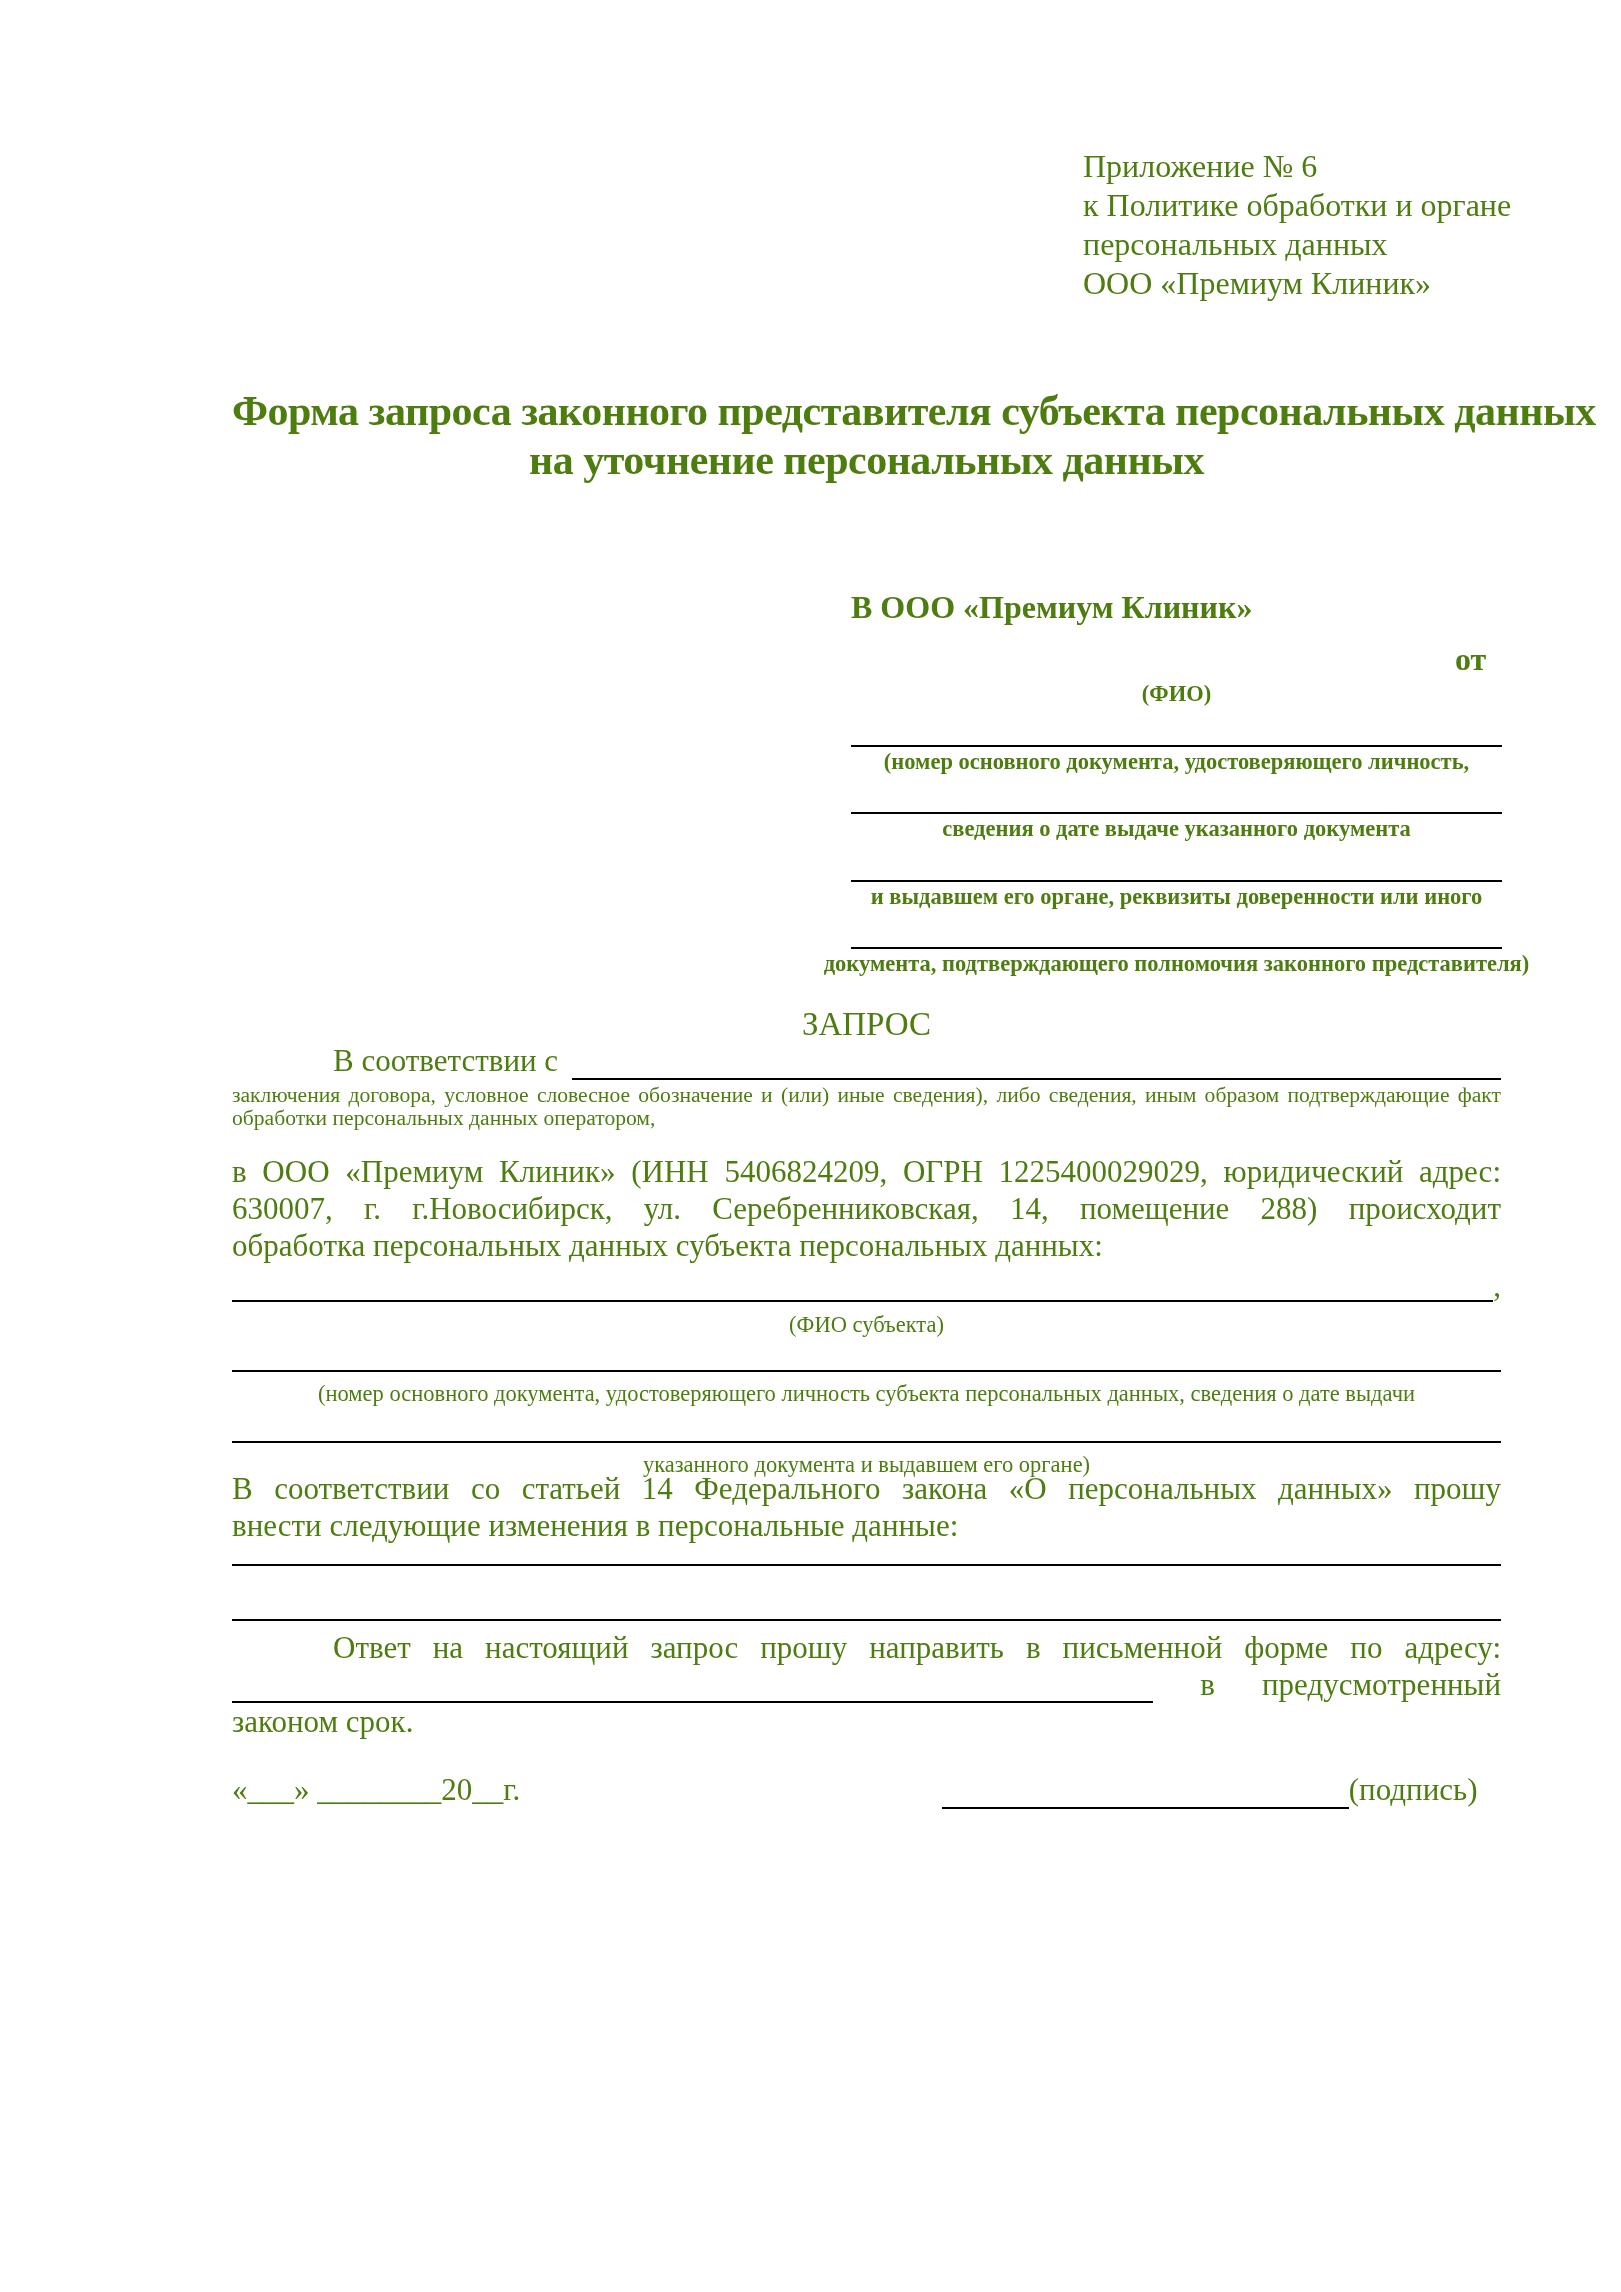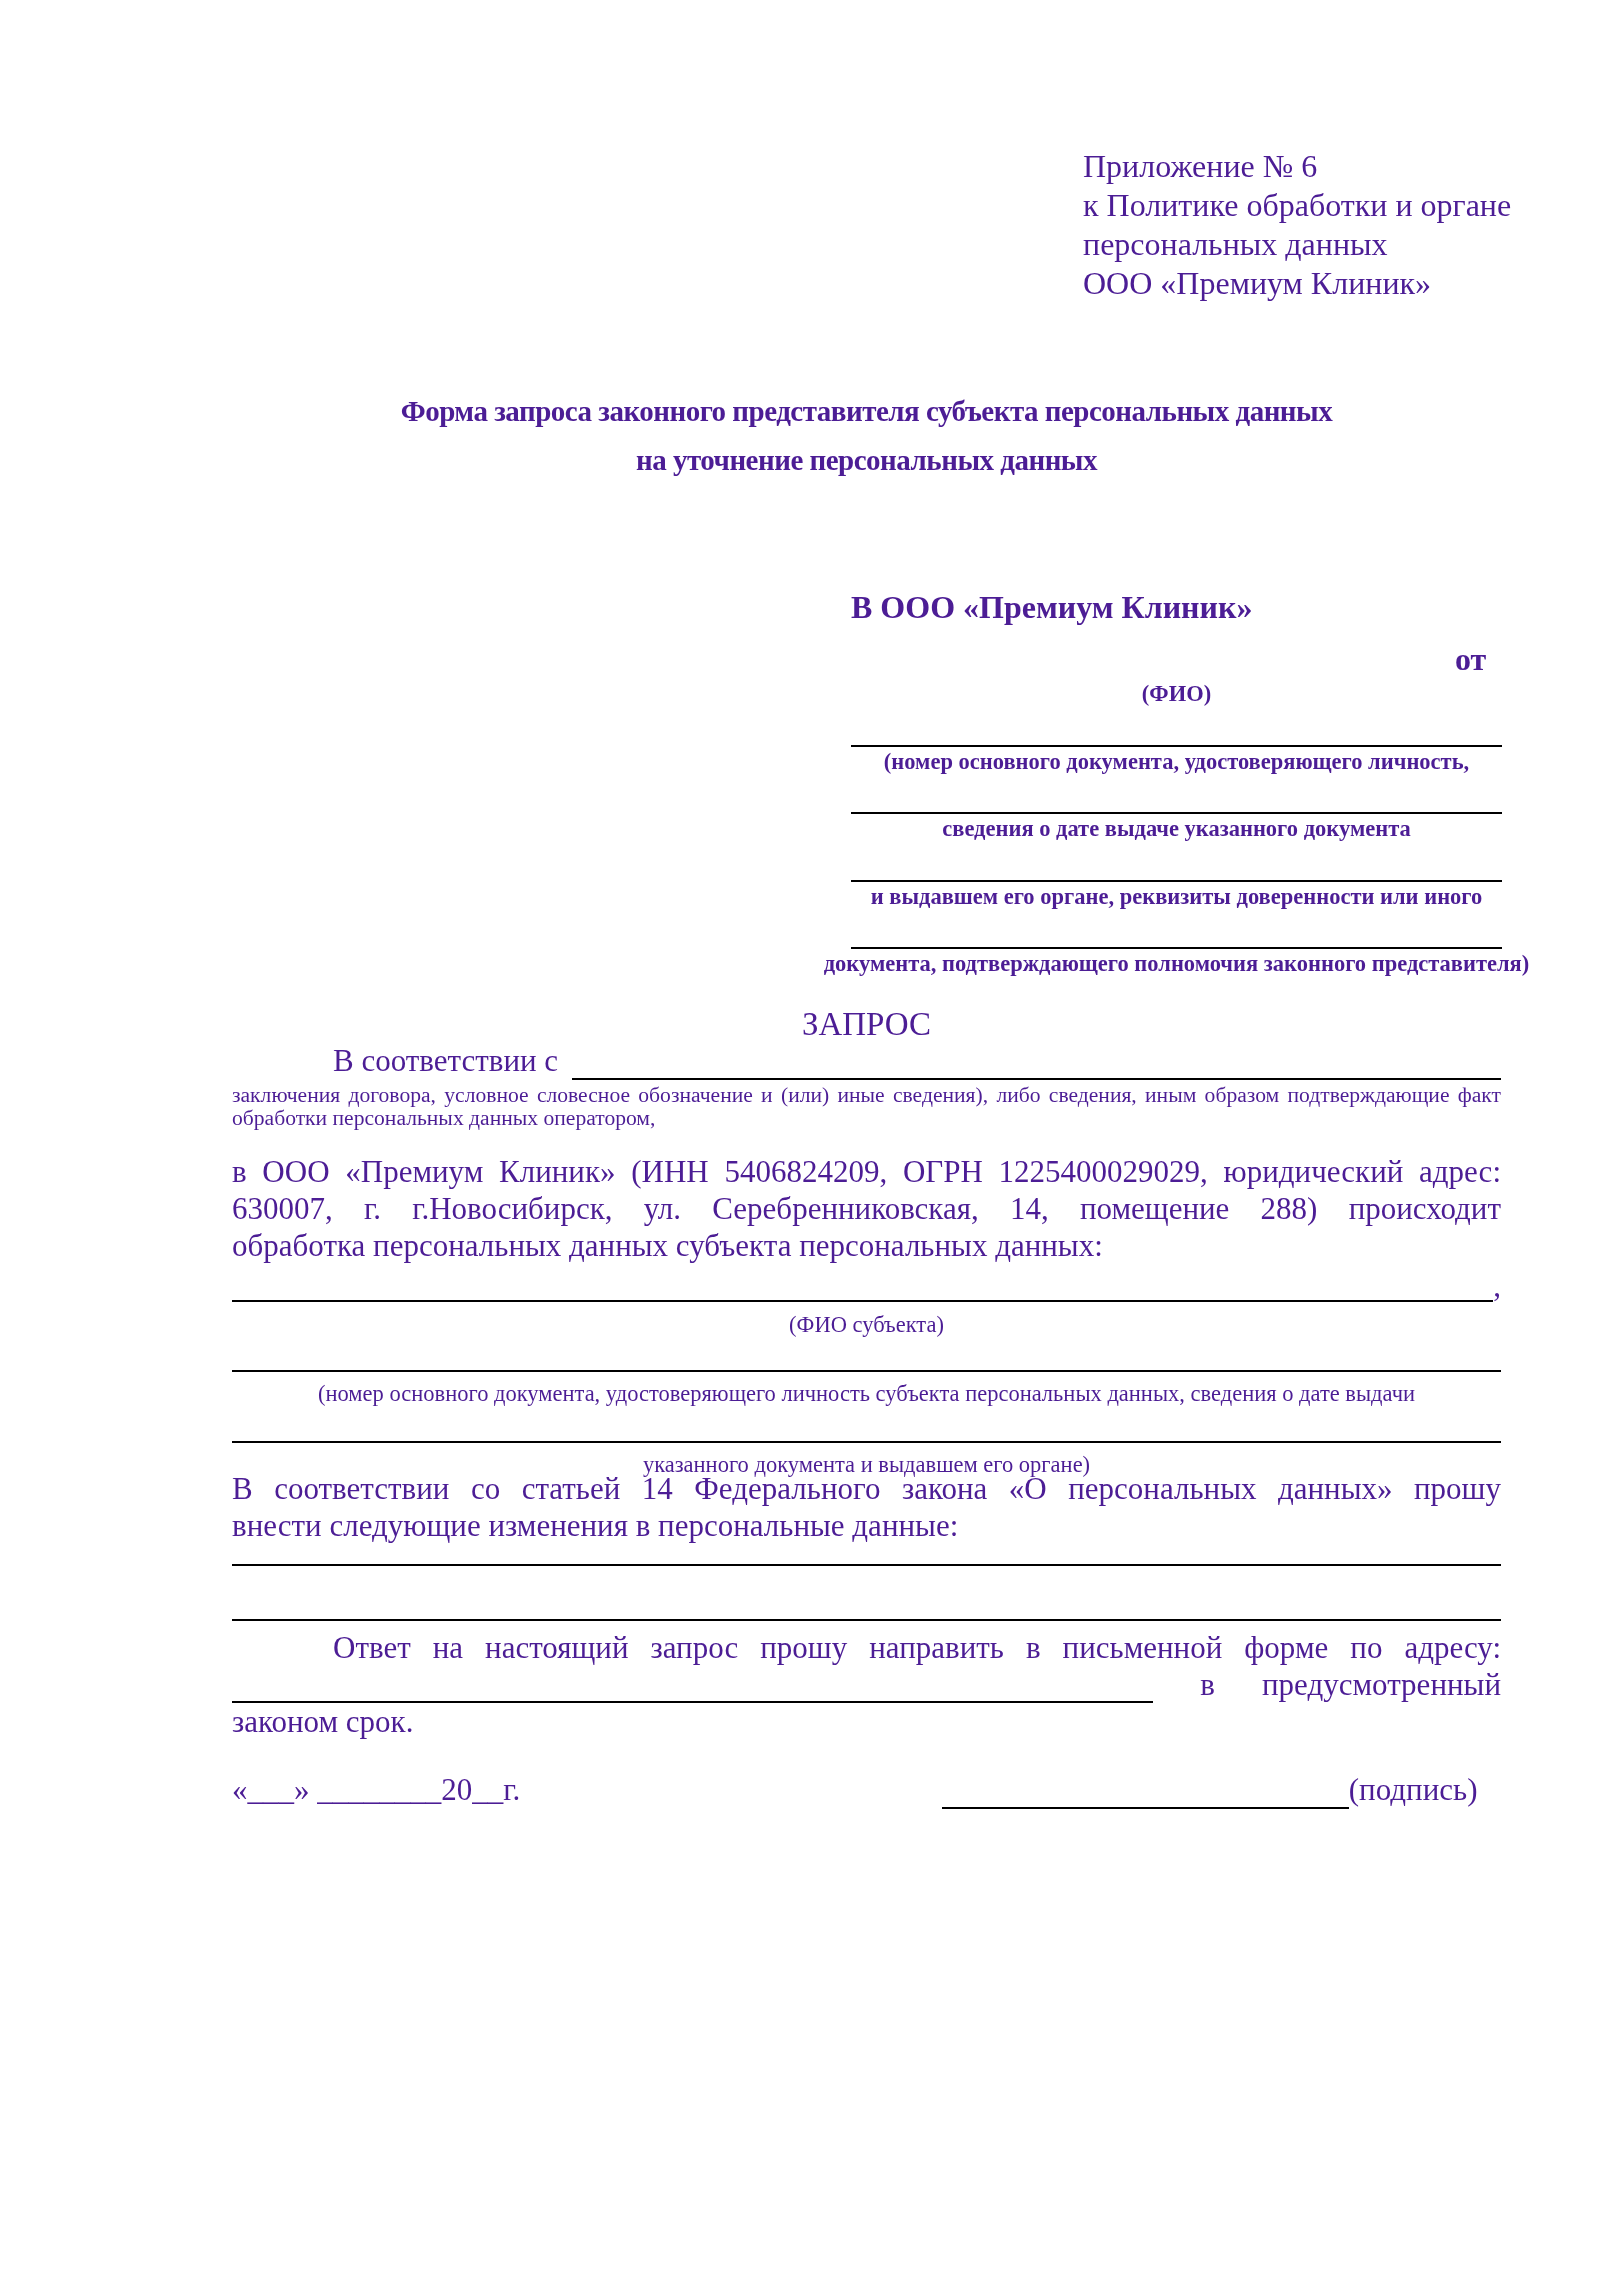--- a/index.html
+++ b/index.html
@@ -1,34 +1,34 @@
 <!DOCTYPE html>
 <html><head>
 <meta charset="utf-8">
 <style>
   html, body { margin: 0; padding: 0; background: #ffffff; }
   .sheet {
     position: relative;
     width: 1621px;
     height: 1828px;
     background: #ffffff;
-    color: #4c1d95;
+    color: #4d7c0f;
     font-family: "Liberation Serif", "DejaVu Serif", serif;
     overflow: hidden;
   }
   
   .hdr {
     position: absolute; left: 1083px; top: 147px;
     font-size: 32px; line-height: 39px; white-space: nowrap;
   }
   
   .doc-title {
     position: absolute; left: 232px; top: 387px; width: 1269px;
     text-align: center; font-weight: bold;
-    font-size: 29px; line-height: 49px; letter-spacing: -0.5px;
+    font-size: 42px; line-height: 49px; letter-spacing: -0.5px;
   }
   .doc-title div { white-space: nowrap; }
   
   .addr { position: absolute; left: 851px; top: 588px; width: 651px; font-size: 32px; font-weight: bold; }
   .addr-to { line-height: 39px; white-space: nowrap; }
   .from-row { display: flex; align-items: flex-end; margin-top: 13px; height: 39px; line-height: 39px; flex-direction: column; }
   .from-row .lbl { padding-right: 15.7px; }
   .fill { border-bottom: 2.9px solid #000; }
   .from-row .fill { flex: 1; height: 33px; }
   .cap { font-size: 22.5px; line-height: 23.5px; text-align: center; }

